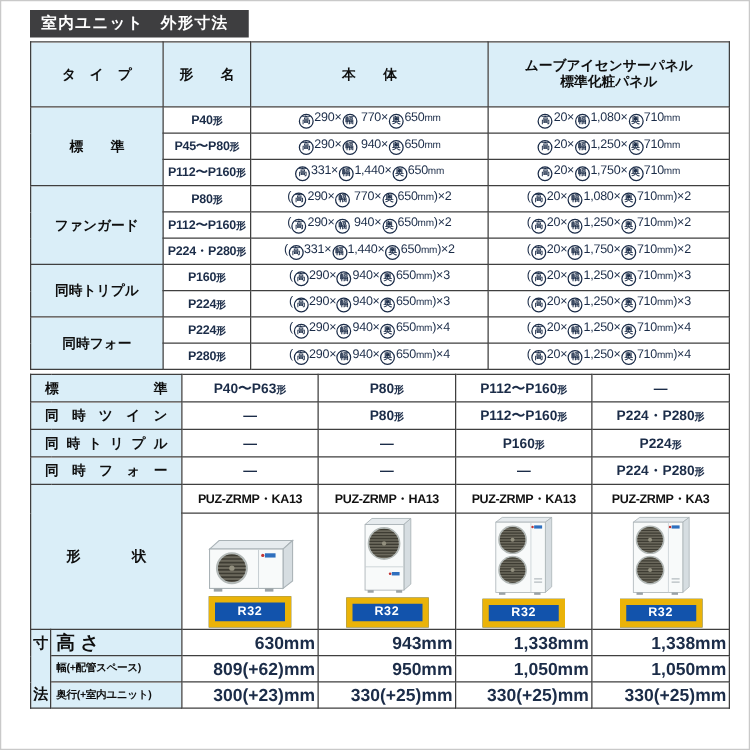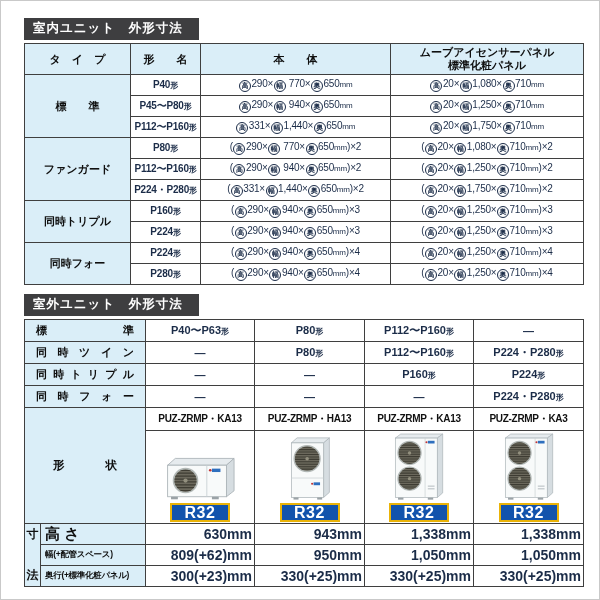--- a/index.html
+++ b/index.html
@@ -2,46 +2,46 @@
 <html style="--blue: #daeef8; --border: #3f3f3f; --ink: #1b2c48; --label: #0f0f0f; --titlebg: #3e3e40; --badge: #1253ac;"><head>
 <meta charset="utf-8">
 <style>
   :root{
     --blue:#daeef8; --border:#3f3f3f; --ink:#1b2c48; --label:#0f0f0f;
     --titlebg:#3e3e40; --badge:#1253ac; --frame:#c9c9c9;
   }
   html,body{margin:0;padding:0;}
   body{width:600px;height:600px;background:#fff;font-family:"Liberation Sans","DejaVu Sans",sans-serif;position:relative;overflow:hidden;}
   .frame{position:absolute;inset:0;border:1px solid var(--frame);pointer-events:none;}
-  .sheet{position:absolute;left:24px;top:18px;width:559px;}
+  .sheet{position:absolute;left:24px;top:8px;width:559px;}
   .sec-title{display:inline-block;background:var(--titlebg);color:#fff;font-size:12.5px;font-weight:bold;letter-spacing:1px;padding:2px 16px 3px 9px;}
   table{border-collapse:collapse;table-layout:fixed;width:559px;margin-top:3px;}
   td,th{border:1px solid var(--border);padding:0 2px;overflow:hidden;white-space:nowrap;}
   
   .t-indoor th{background:var(--blue);color:var(--label);font-size:11px;font-weight:bold;}
-  .t-indoor .hrow{height:31px;}
+  .t-indoor .hrow{height:52px;}
   .t-indoor .drow{height:21px;}
   .t-indoor .panel-h{font-size:11px;line-height:13px;}
   .type-cell{background:var(--blue);color:var(--label);font-size:11px;font-weight:bold;text-align:center;}
   .model-cell{font-size:10px;font-weight:600;color:var(--ink);text-align:center;letter-spacing:-0.2px;}
   .dim-cell{font-size:10px;font-weight:500;color:var(--ink);text-align:center;letter-spacing:-0.2px;}
   .c{display:inline-block;width:10px;height:10px;border:1px solid currentColor;border-radius:50%;font-size:7px;line-height:10px;text-align:center;vertical-align:-1.5px;margin:0 0.5px;font-weight:600;}
   .mm{font-size:8px;}
   .kei{font-size:8px;}
   
   .t-outdoor .crow{height:22px;}
   .cap-label,.shape-label,.dim-label,.sunpo{background:var(--blue);color:var(--label);font-weight:bold;}
   .spread{display:flex;justify-content:space-between;align-items:center;padding:0 9px;font-size:11px;}
   .cap-val{font-size:11px;font-weight:bold;color:var(--ink);text-align:center;}
   .mrow{height:23px;}
   .model-name{font-size:10px;font-weight:bold;color:#111;text-align:center;letter-spacing:-0.3px;}
   .irow{height:93px;}
   .img-cell{vertical-align:bottom;}
   .img-wrap{display:flex;flex-direction:column;align-items:center;justify-content:flex-end;gap:2px;height:90px;padding-bottom:1px;}
-  .badge{width:56px;height:15px;background:var(--badge);border:2px solid #eab308;color:#fff;font-size:16px;font-weight:bold;display:flex;align-items:center;justify-content:center;letter-spacing:0.5px;}
+  .badge{width:56px;height:15px;background:var(--badge);border:5px solid #eab308;color:#fff;font-size:10px;font-weight:bold;display:flex;align-items:center;justify-content:center;letter-spacing:0.5px;}
   .dimrow{height:21px;}
   .sunpo{text-align:center;padding:0;}
   .sunpo .vstack{display:flex;flex-direction:column;justify-content:space-between;align-items:center;height:58px;font-size:12px;padding:1px 0;}
   .dim-label{font-size:15px;text-align:left;padding-left:4px;}
   .dim-label.small{font-size:8.5px;letter-spacing:-0.3px;margin-top:45px;}
   .dim-val{font-size:14px;font-weight:600;color:var(--ink);text-align:right;}
   .dash{font-weight:bold;}
 </style>
 </head>
 <body>
@@ -122,21 +122,20 @@
         </tr>
         <tr class="drow">
           <td class="model-cell">P280<span class="kei">形</span></td>
           <td class="dim-cell">(<span class="c">高</span>290×<span class="c">幅</span>940×<span class="c">奥</span>650<span class="mm">mm</span>)×4</td>
           <td class="dim-cell">(<span class="c">高</span>20×<span class="c">幅</span>1,250×<span class="c">奥</span>710<span class="mm">mm</span>)×4</td>
         </tr>
       </tbody>
   </table>
 
   
-  <div class="sec-title" style="margin-top:9px">室外ユニット　外形寸法</div>
   <table class="t-outdoor">
     <colgroup>
         <col style="width:16px">
         <col style="width:105px">
         <col style="width:109px">
         <col style="width:110px">
         <col style="width:109px">
         <col style="width:110px">
       </colgroup>
     <tbody id="outdoor-body">
@@ -391,21 +390,21 @@
           <td class="dim-val">1,338mm</td>
         </tr>
         <tr class="dimrow">
           <td class="dim-label small">幅(+配管スペース)</td>
           <td class="dim-val">809(+62)mm</td>
           <td class="dim-val">950mm</td>
           <td class="dim-val">1,050mm</td>
           <td class="dim-val">1,050mm</td>
         </tr>
         <tr class="dimrow">
-          <td class="dim-label small">奥行(+標準化粧パネル)</td>
+          <td class="dim-label small">奥行(+室内ユニット)</td>
           <td class="dim-val">300(+23)mm</td>
           <td class="dim-val">330(+25)mm</td>
           <td class="dim-val">330(+25)mm</td>
           <td class="dim-val">330(+25)mm</td>
         </tr>
       </tbody>
   </table>
 
 </div>
 

